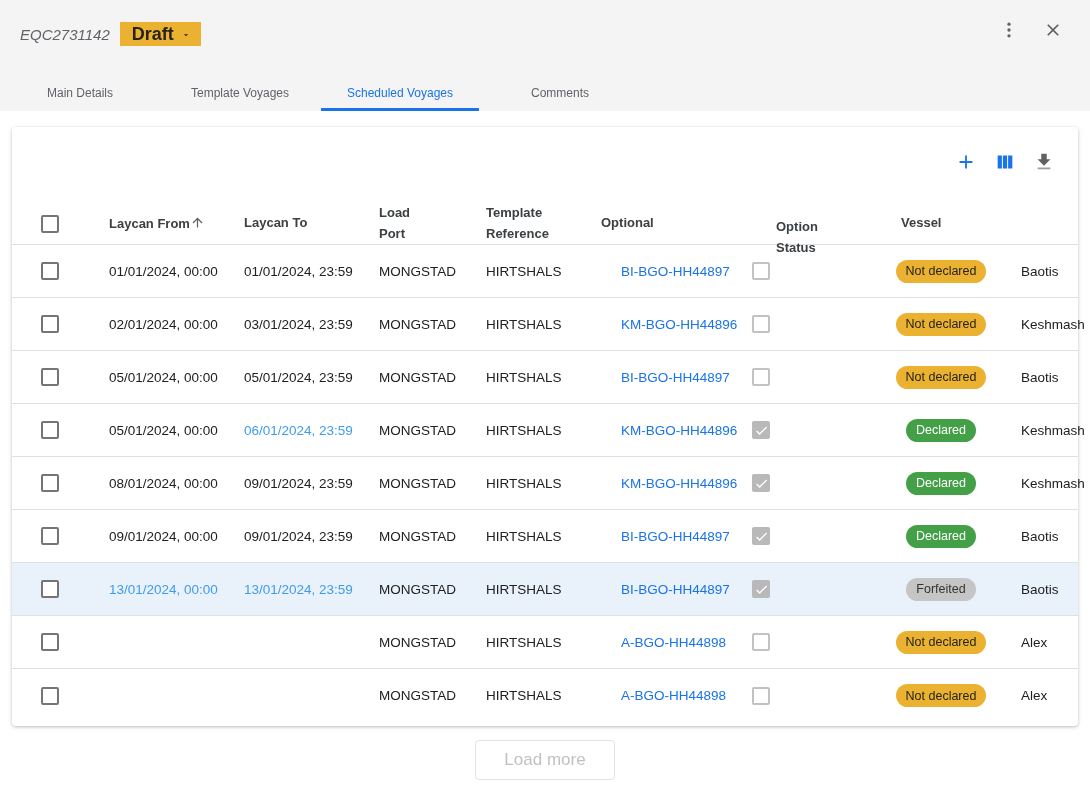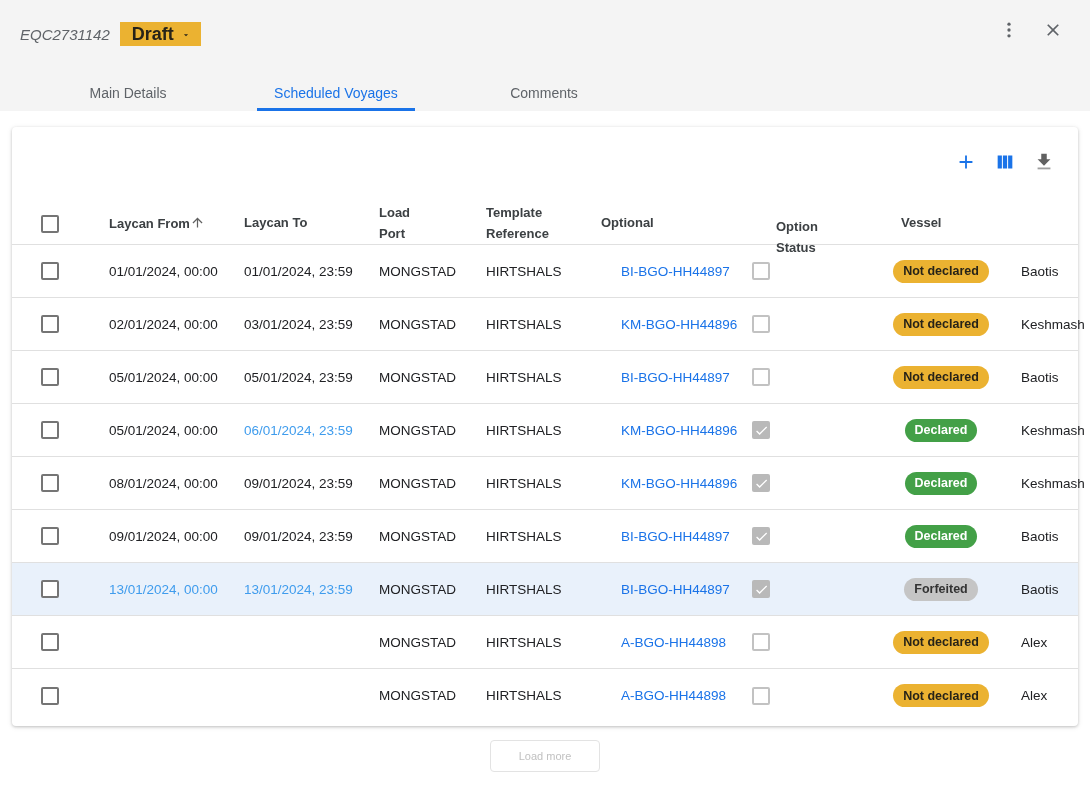--- a/index.html
+++ b/index.html
@@ -11,21 +11,21 @@
   .subtitle-row { display:flex; align-items:center; gap:10px; margin-top:8px; }
   .contract-id { font-size:15px; color:var(--text-secondary,#5f6368);font-style:italic; }
   .draft-chip { display:inline-flex; align-items:center; gap:7px; height:24px; padding:0 10px 0 12px; border:none; border-radius:0; background:var(--amber,#ebb231); font-size:18px; font-weight:700; color:#272318; cursor:pointer; font-family:inherit; }
   .draft-chip svg { width:10px; height:10px; fill:#272318; }
   .topbar-actions { position:absolute; top:20px; right:26px; display:flex; align-items:center; gap:22px; }
   .icon-btn { background:none; border:none; cursor:pointer; width:22px; height:22px; display:flex; align-items:center; justify-content:center; padding:0; }
   .icon-btn svg { width:20px; height:20px; fill:var(--text-secondary,#5f6368); }
 
   
   .tabs { position:absolute; left:0; bottom:0; display:flex; }
-  .tab { position:relative; width:160px; height:36px; display:flex; align-items:center; justify-content:center; font-size:14px; color:var(--text-secondary,#5f6368); cursor:pointer; background:none; border:none; font-family:inherit;margin-left:48px; }
+  .tab { position:relative; width:160px; height:36px; display:flex; align-items:center; justify-content:center; font-size:12px; color:var(--text-secondary,#5f6368); cursor:pointer; background:none; border:none; font-family:inherit; }
   .tab.active { color:var(--accent-blue,#1a73e8); }
   .tab.active::after { content:""; position:absolute; left:1px; right:1px; bottom:0; height:3px; background:var(--accent-blue,#1a73e8); }
 
   
   .main { padding:0 12px; }
   .card { margin-top:16px; background:#fff; border-radius:4px; box-shadow:0 1px 3px rgba(0,0,0,.2), 0 1px 6px rgba(0,0,0,.08); width:1066px; padding-bottom:4px; }
   .table-toolbar { height:62px; display:flex; align-items:center; justify-content:flex-end; gap:15px; padding:10px 22px 0 0; }
   .tool-btn { background:none; border:none; cursor:pointer; width:24px; height:24px; display:flex; align-items:center; justify-content:center; padding:0; }
   .tool-btn svg { width:22px; height:22px; }
   .blue-fill { fill:var(--accent-blue,#1a73e8); }
@@ -48,27 +48,27 @@
   .ref-link { color:var(--accent-blue,#1a73e8); text-decoration:none; cursor:pointer; }
 
   
   .cb { width:18px; height:18px; border-radius:2px; display:inline-flex; align-items:center; justify-content:center; cursor:pointer; }
   .cb-dark { border:2px solid #757575; background:#fff; }
   .cb-lite { border:2px solid #c2c2c2; background:#fff; cursor:default; }
   .cb-lite.checked { border:none; background:#b9b9b9; }
   .cb svg { width:15px; height:15px; fill:#fff; }
 
   
-  .chip { display:inline-flex; align-items:center; height:23px; padding:0 10px; border-radius:12px; font-size:12.5px; white-space:nowrap;font-weight:bold; }
+  .chip { display:inline-flex; align-items:center; height:23px; padding:0 10px; border-radius:12px; font-size:12.5px; white-space:nowrap; }
   .chip-amber { background:var(--amber,#ebb231); color:#272318; }
   .chip-green { background:var(--green,#43a047); color:#fff; }
   .chip-gray  { background:var(--gray-chip,#c5c5c5); color:#333; }
 
   
-  .load-more { display:block; margin:14px auto 0; padding:9px 28px; font-size:11px; color:#c1c1c1; background:#fff; border:1px solid #e3e3e3; border-radius:4px; cursor:pointer; font-family:inherit; }
+  .load-more { display:block; margin:14px auto 0; padding:9px 28px; font-size:17px; color:#c1c1c1; background:#fff; border:1px solid #e3e3e3; border-radius:4px; cursor:pointer; font-family:inherit; }
 </style>
 </head>
 <body>
 
 <header class="topbar">
   <div class="subtitle-row">
     <span class="contract-id">EQC2731142</span>
     <button class="draft-chip">
       <span>Draft</span>
       <span><svg viewBox="0 0 24 24">
@@ -85,20 +85,21 @@
           </svg></span>
     </button>
     <button class="icon-btn">
       <span><svg viewBox="0 0 24 24" width="20" height="20" fill="#5f6368">
             <path d="M19 6.41 17.59 5 12 10.59 6.41 5 5 6.41 10.59 12 5 17.59 6.41 19 12 13.41 17.59 19 19 17.59 13.41 12z"></path>
           </svg></span>
     </button>
   </div>
   <nav class="tabs">
     <button class="tab">Main Details</button>
+    <button class="tab">Template Voyages</button>
     <button class="tab active">Scheduled Voyages</button>
     <button class="tab">Comments</button>
   </nav>
 </header>
 
 <main class="main">
   <section class="card">
     <div class="table-toolbar">
       <button class="tool-btn">
         <span><svg viewBox="0 0 24 24" width="22" height="22" class="blue-fill">

